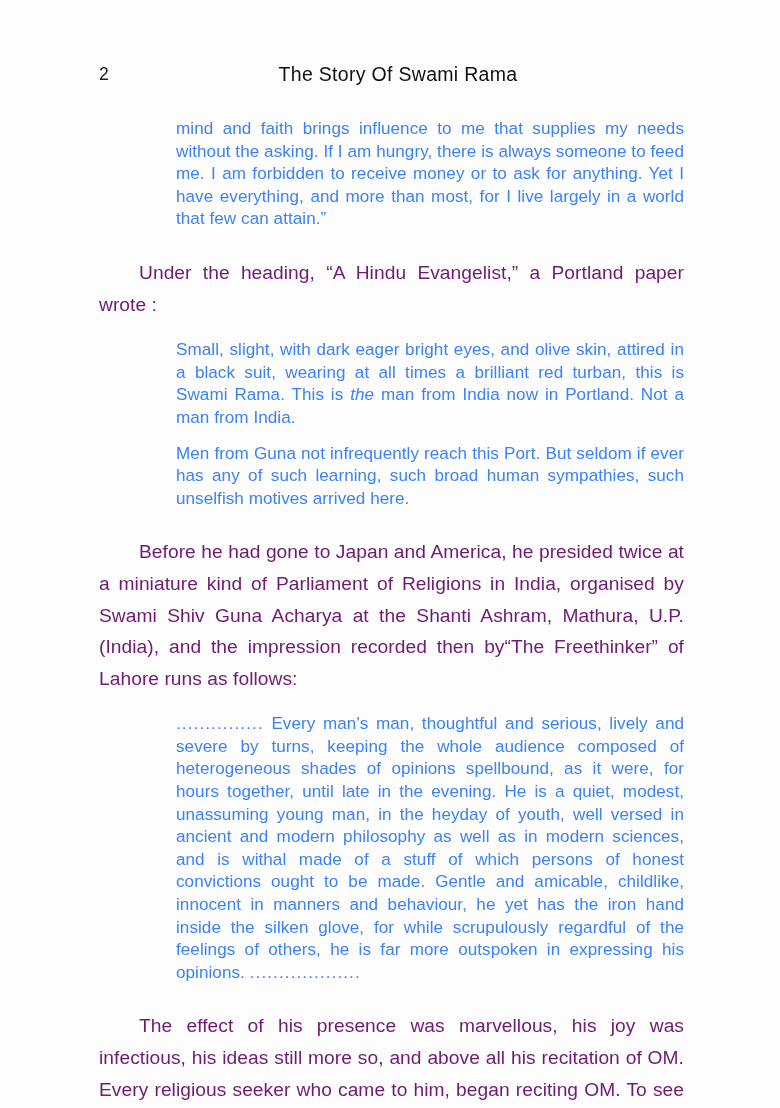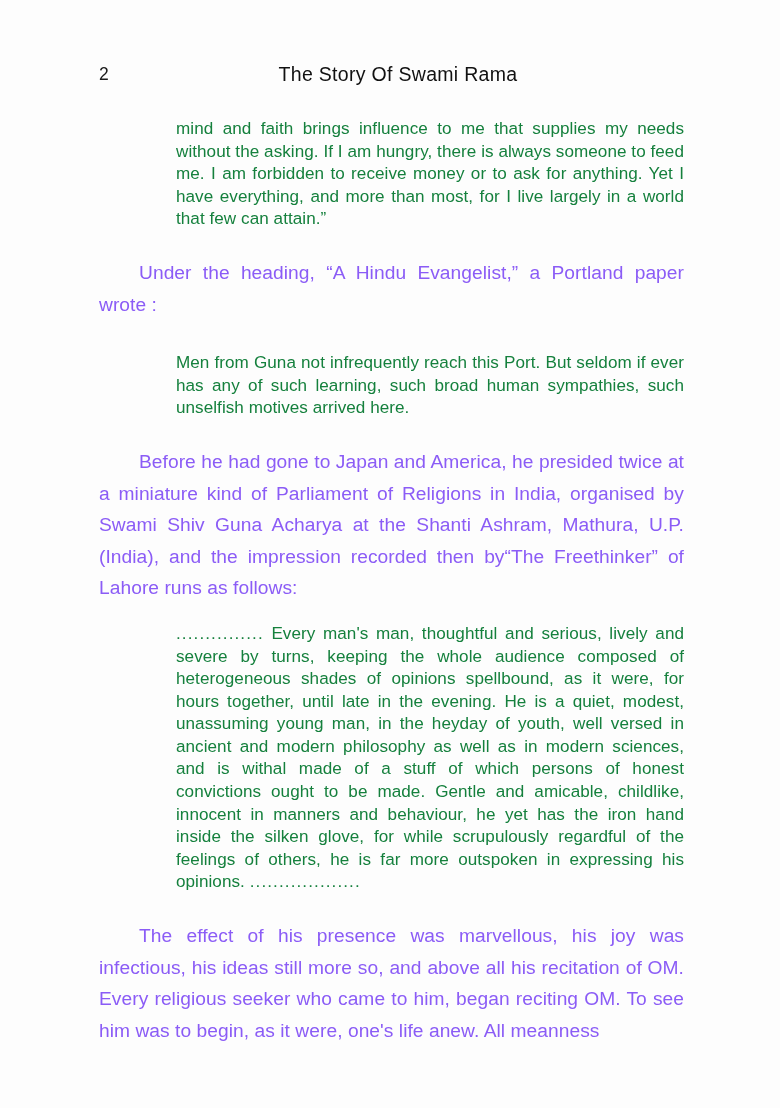--- a/index.html
+++ b/index.html
@@ -57,33 +57,33 @@
 
   
   .body-par {
     margin: 0;
     font-size: 19.2px;
     line-height: 31.6px;
     text-align: justify;
     text-justify: inter-word;
     text-indent: 40px;
     letter-spacing: .05px;
-    color: #8b5cf6;
+    color: #701a75;
   }
 
   
   .extract {
     margin: 0 0 0 77px;
     width: 508px;
     font-size: 17.1px;
     line-height: 22.6px;
     text-align: justify;
     text-justify: inter-word;
     letter-spacing: .05px;
-    color: #15803d;
+    color: #3b82f6;
   }
   .extract em { font-style: italic; }
 
   
   .gap-sm  { height: 13px; }
   .gap-md  { height: 19px; }
   .gap-lg  { height: 26px; }
 
   .ellipsis-run { letter-spacing: 1.1px; }
 </style>
@@ -100,20 +100,23 @@
   <div class="column">
 
     <p class="extract">mind and faith brings influence to me that supplies my needs without the asking. If I am hungry, there is always someone to feed me. I am forbidden to receive money or to ask for anything. Yet I have everything, and more than most, for I live largely in a world that few can attain.”</p>
 
     <div class="gap-lg"></div>
 
     <p class="body-par">Under the heading, “A Hindu Evangelist,” a Portland paper wrote :</p>
 
     <div class="gap-md"></div>
 
+    <p class="extract">
+      <span>Small, slight, with dark eager bright eyes, and olive skin, attired in a black suit, wearing at all times a brilliant red turban, this is Swami Rama. This is </span><em>the</em><span> man from India now in Portland. Not a man from India.</span>
+    </p>
 
     <div class="gap-sm"></div>
 
     <p class="extract">Men from Guna not infrequently reach this Port. But seldom if ever has any of such learning, such broad human sympathies, such unselfish motives arrived here.</p>
 
     <div class="gap-lg"></div>
 
     <p class="body-par">Before he had gone to Japan and America, he presided twice at a miniature kind of Parliament of Religions in India, organised by Swami Shiv Guna Acharya at the Shanti Ashram, Mathura, U.P. (India), and the impression recorded then by“The Freethinker” of Lahore runs as follows:</p>
 
     <div class="gap-md"></div>

